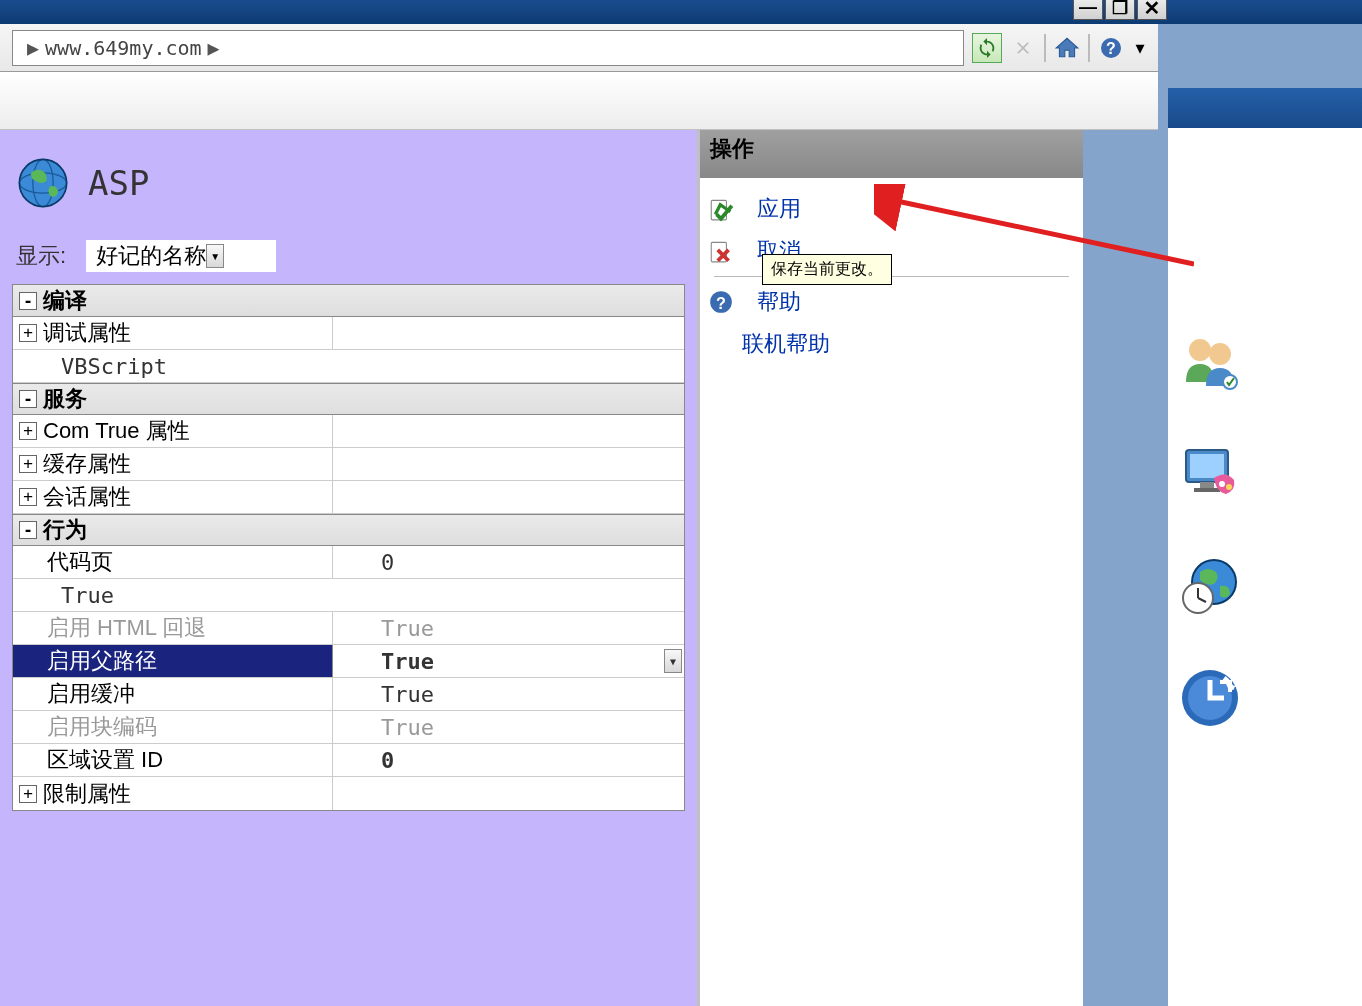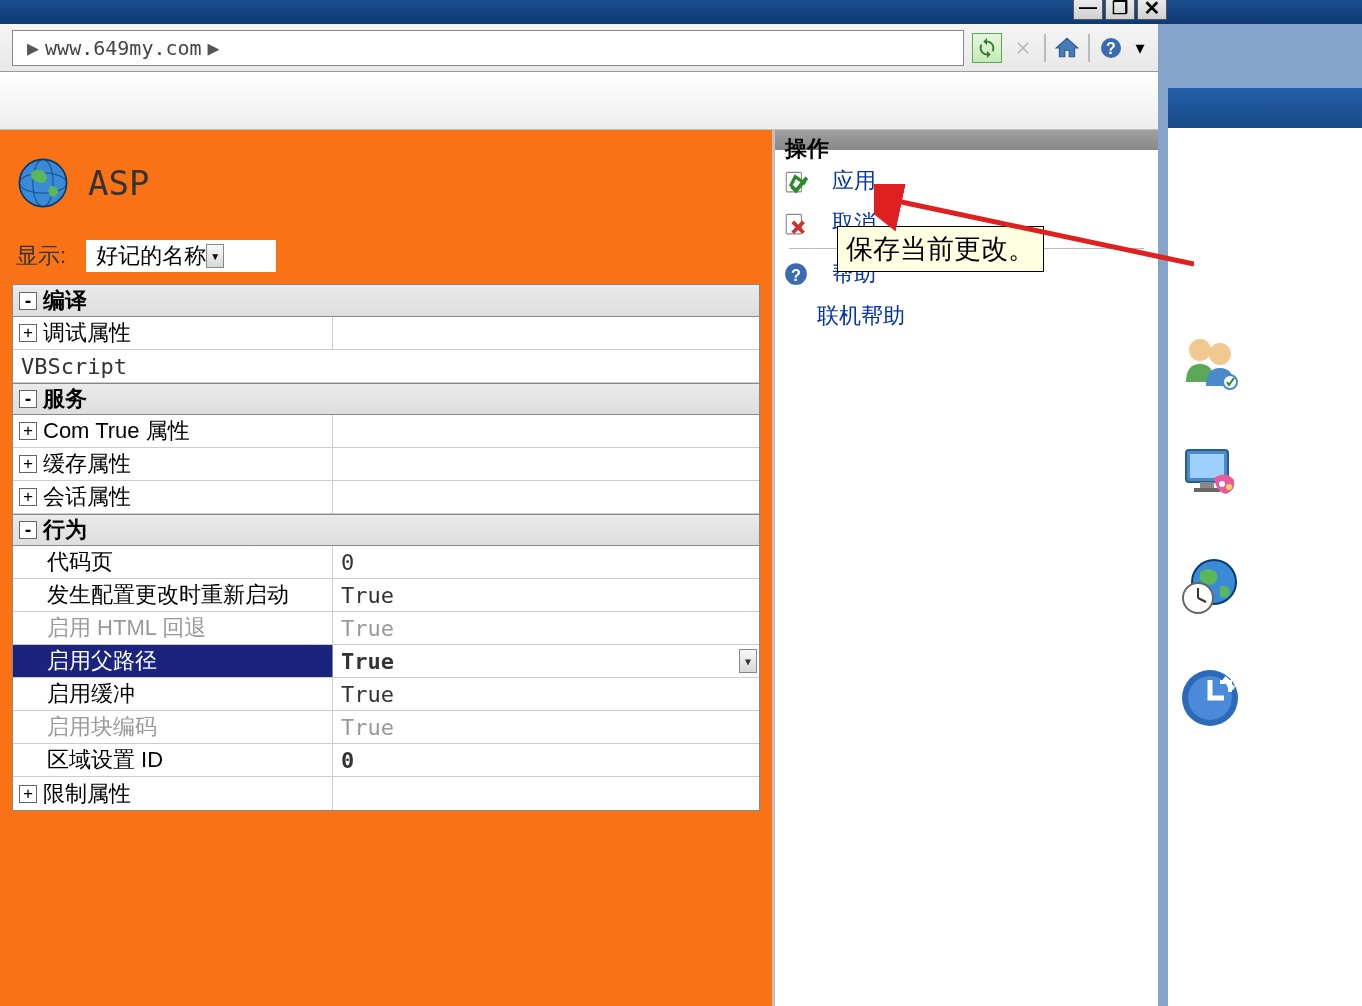--- a/index.html
+++ b/index.html
@@ -101,22 +101,22 @@
 
 .content-area {
   position: absolute;
   left: 0;
   top: 130px;
   width: 1158px;
   height: 876px;
   display: flex;
 }
 .main-pane {
-  width: 775px;
-  background: #f97316;
+  width: 700px;
+  background: #c4b5fd;
   padding: 12px;
   border-right: 3px solid #c0c0c0;
 }
 .actions-pane {
   flag: 1;
   width: 383px;
   background: #fff;
 }
 
 .page-header {
@@ -215,37 +215,38 @@
 .pg-value {
   flex: 1;
   display: flex;
   align-items: center;
   padding-left: 8px;
   font-family: Consolas, monospace;
   font-size: 22px;
   color: #333;
   justify-content: space-between;
   padding-right: 2px;
+  margin-left: 40px;
 }
 .pg-row.selected .pg-label {
   background: #1a237e;
   color: #fff;
   border-right-color: #888;
   text-align: right;
 }
 .pg-row.selected .pg-value {
   font-weight: bold;
 }
 .pg-label.disabled { color: #999; }
 .pg-value.disabled { color: #999; }
 .pg-value.bold { font-weight: bold; }
 
 
 .actions-header {
-  height: 20px;
+  height: 48px;
   background: linear-gradient(to bottom, #a0a0a0, #888);
   color: #000;
   font-weight: bold;
   font-size: 22px;
   padding: 4px 10px;
 }
 .actions-list {
   padding: 10px 4px;
 }
 .action-item {
@@ -268,21 +269,21 @@
   background: #bbb;
   margin: 4px 10px;
 }
 .action-indent { padding-left: 38px; }
 
 .tooltip {
   position: absolute;
   background: #ffffe1;
   border: 1px solid #000;
   padding: 4px 8px;
-  font-size: 27px;
+  font-size: 16px;
   color: #000;
   white-space: nowrap;
   z-index: 10;
 }
 
 
 .right-edge {
   position: absolute;
   left: 1166px;
   top: 88px;
@@ -428,21 +429,20 @@
 
       <div class="pg-section">
         <span class="pg-toggle">-</span>
         <span>行为</span>
       </div>
       <div class="pg-row">
         <div class="pg-label subprop">代码页</div>
         <div class="pg-value">0</div>
       </div>
       <div class="pg-row">
-        <div class="pg-label subprop">发生配置更改时重新启动</div>
         <div class="pg-value">True</div>
       </div>
       <div class="pg-row">
         <div class="pg-label subprop disabled">启用 HTML 回退</div>
         <div class="pg-value disabled">True</div>
       </div>
       <div class="pg-row selected">
         <div class="pg-label subprop">启用父路径</div>
         <div class="pg-value">
             <span>True</span>

